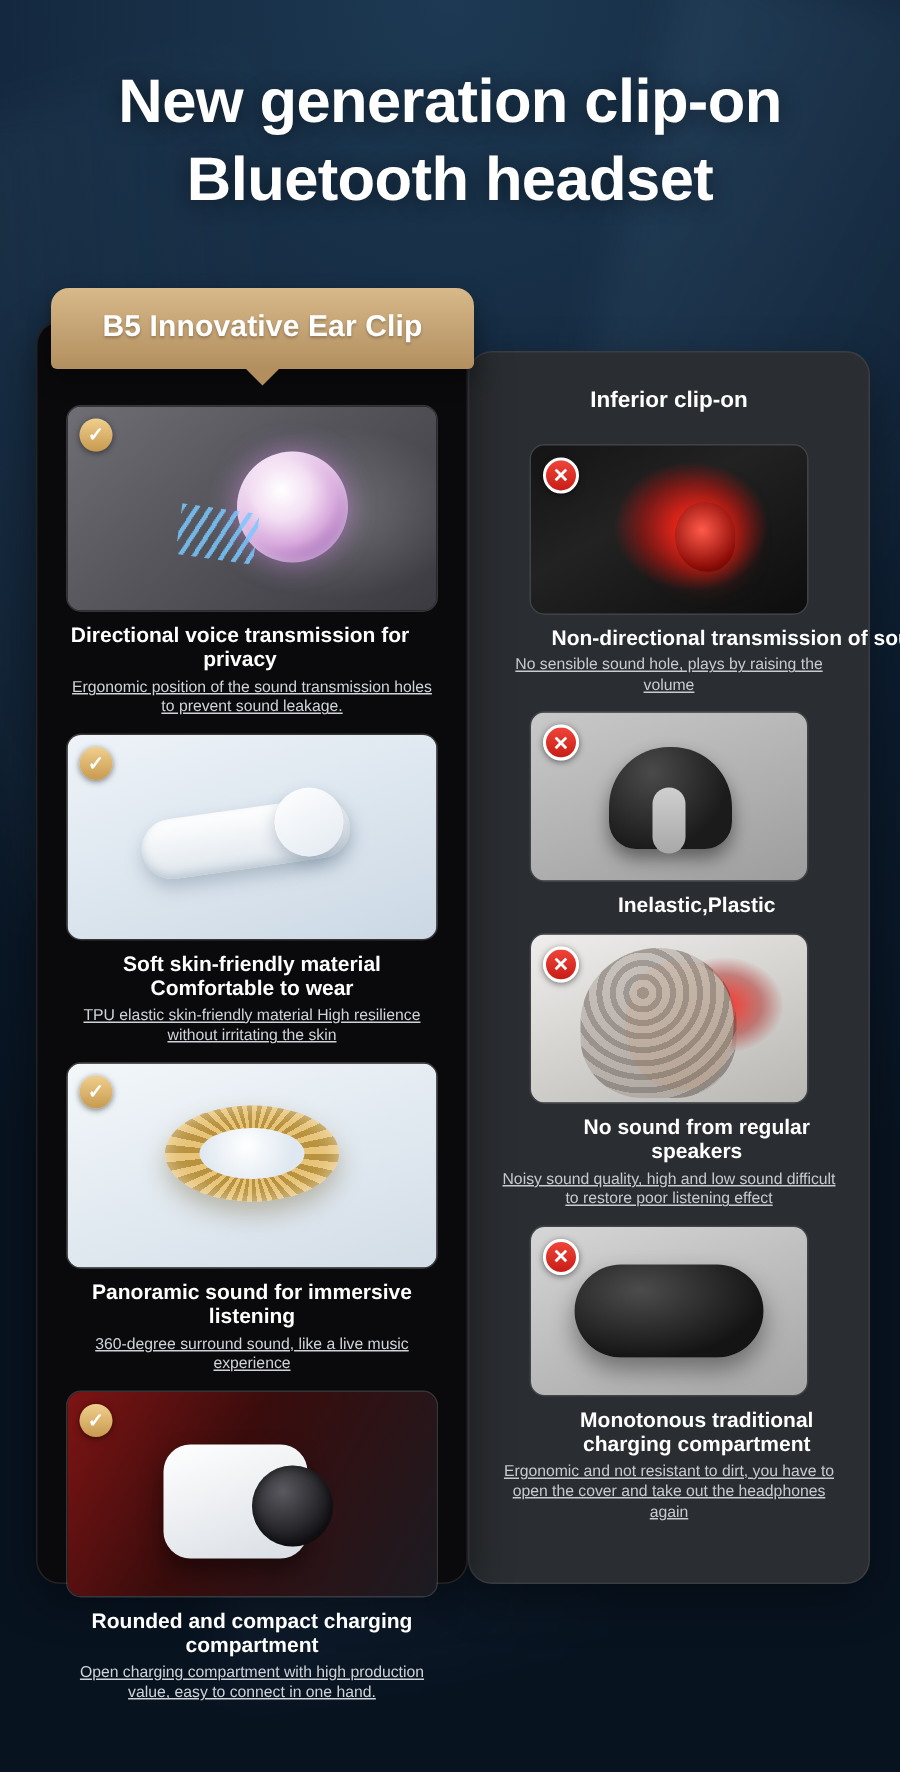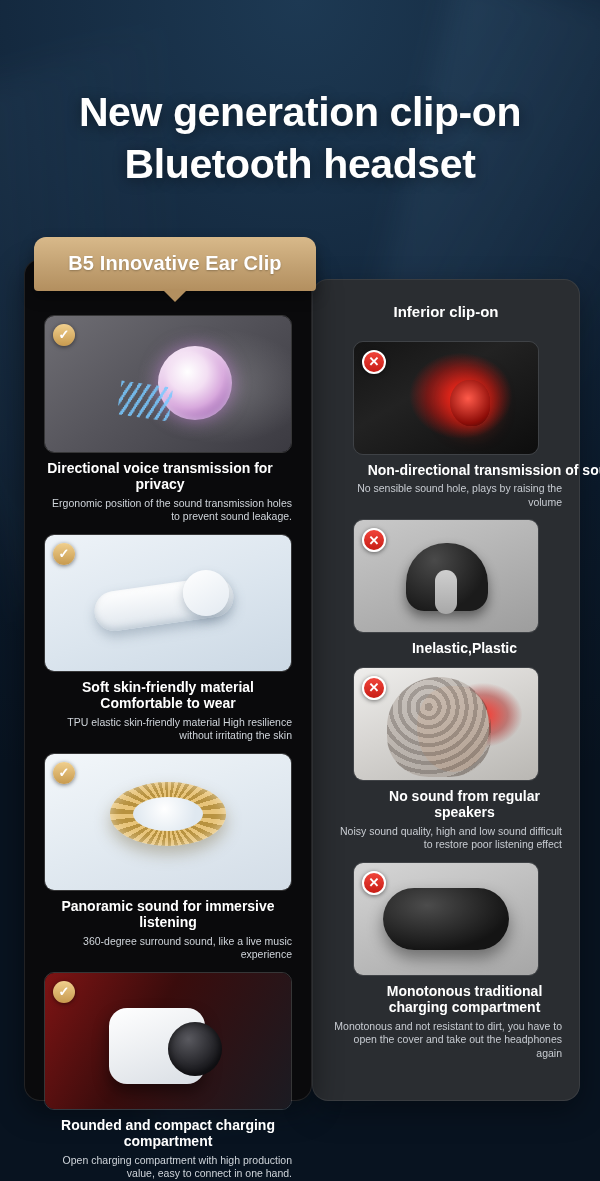--- a/index.html
+++ b/index.html
@@ -27,21 +27,21 @@
     pointer-events: none;
   }
   .bg-streak.s1 { left: -60px; top: 60px; width: 320px; height: 520px; transform: rotate(-18deg); }
   .bg-streak.s2 { right: -80px; top: 0px; width: 300px; height: 620px; transform: rotate(14deg); }
   .bg-streak.s3 { left: 120px; top: 620px; width: 420px; height: 480px; transform: rotate(-8deg);
     background: linear-gradient(100deg, rgba(90,140,190,0.08), rgba(90,140,190,0) 70%); }
 
   
   .headline {
     position: relative;
-    padding-top: 86px;
+    padding-top: 41px;
     text-align: center;
     color: #ffffff;
     font-weight: bold;
     font-size: 41px;
     line-height: 1.28;
     letter-spacing: -0.4px;
     text-shadow: 0 2px 14px rgba(0,0,0,0.45);
   }
   .headline .l2 { display: block; }
 
@@ -158,25 +158,26 @@
   .cap-title {
     text-align: center;
     color: #ffffff;
     font-size: 14px;
     font-weight: bold;
     line-height: 1.18;
     margin-top: 7px;
   }
   .col-right .cap-title { font-size: 14px; margin-left: 37px; }
   .cap-sub {
-    text-align: right;
+    text-align: center;
     color: #cfd4da;
     font-size: 10.5px;
     line-height: 1.28;
     margin-top: 4px;
+    text-decoration: underline;
   }
   .col-right .cap-sub { color: #c8ccd2; }
 
   
   .cap-wide { width: 258px; margin-left: -13px; }
 
   
   .img { position: absolute; inset: 0; }
 
   
@@ -446,18 +447,18 @@
         <div class="cap-title">No sound from regular speakers</div>
         <div class="cap-sub">Noisy sound quality, high and low sound difficult to restore poor listening effect</div>
       </div>
 
       <div class="item">
         <div class="thumb">
           <div class="img img-case-black"></div>
           <div class="badge bad">✕</div>
         </div>
         <div class="cap-title">Monotonous traditional charging compartment</div>
-        <div class="cap-sub">Monotonous and not resistant to dirt, you have to open the cover and take out the headphones again</div>
+        <div class="cap-sub">Ergonomic and not resistant to dirt, you have to open the cover and take out the headphones again</div>
       </div>
 
     </div>
   </div>
 </div>
 
 </body></html>

